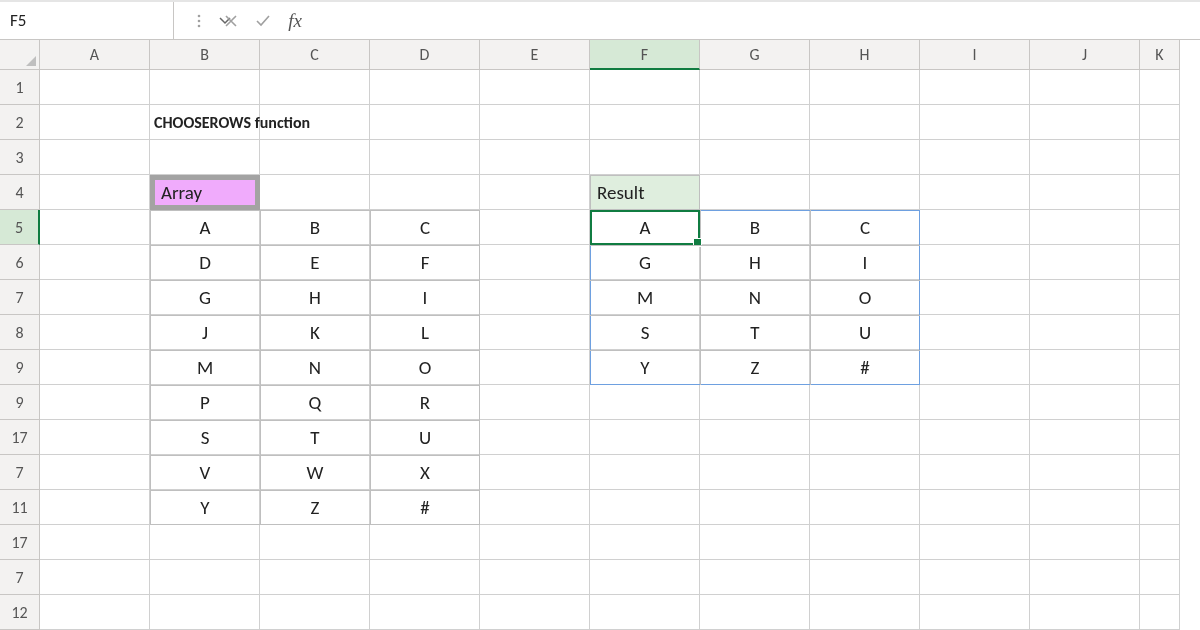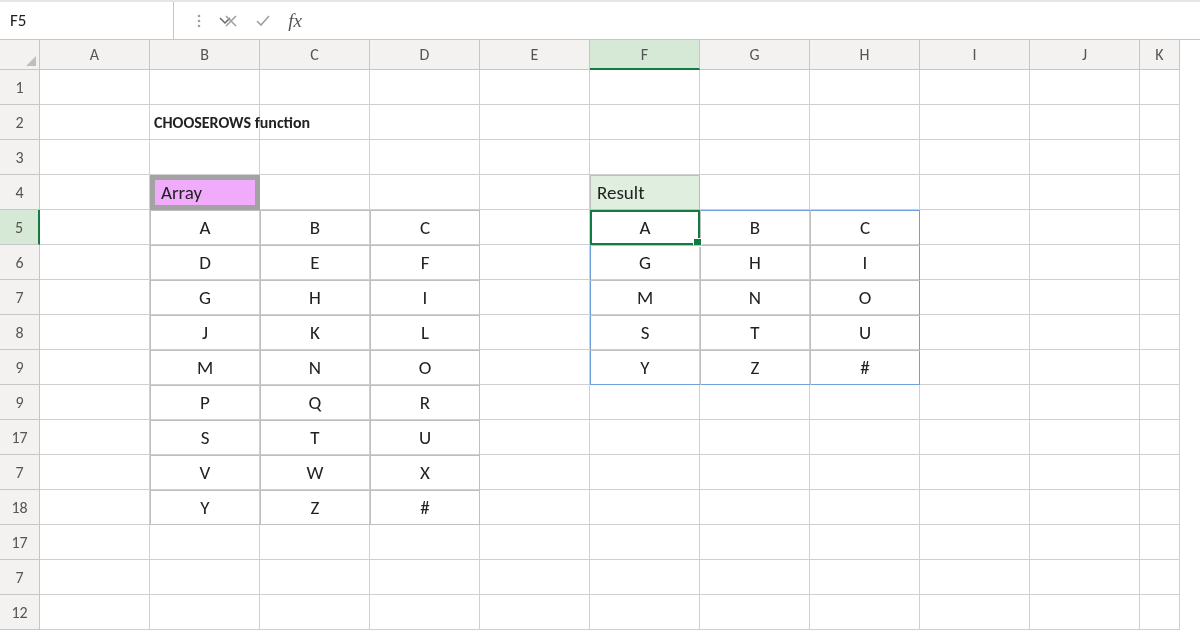--- a/index.html
+++ b/index.html
@@ -475,21 +475,21 @@
     <div class="cell"></div>
     <div class="cell"></div>
     <div class="cell"></div>
     <div class="cell"></div>
     <div class="cell"></div>
     <div class="cell"></div>
     <div class="cell"></div>
     <div class="cell"></div>
     <div class="cell"></div>
     <div class="cell"></div>
-    <div class="rowhdr">18</div>
+    <div class="rowhdr">11</div>
     <div class="cell"></div>
     <div class="cell"></div>
     <div class="cell"></div>
     <div class="cell"></div>
     <div class="cell"></div>
     <div class="cell"></div>
     <div class="cell"></div>
     <div class="cell"></div>
     <div class="cell"></div>
     <div class="cell"></div>

